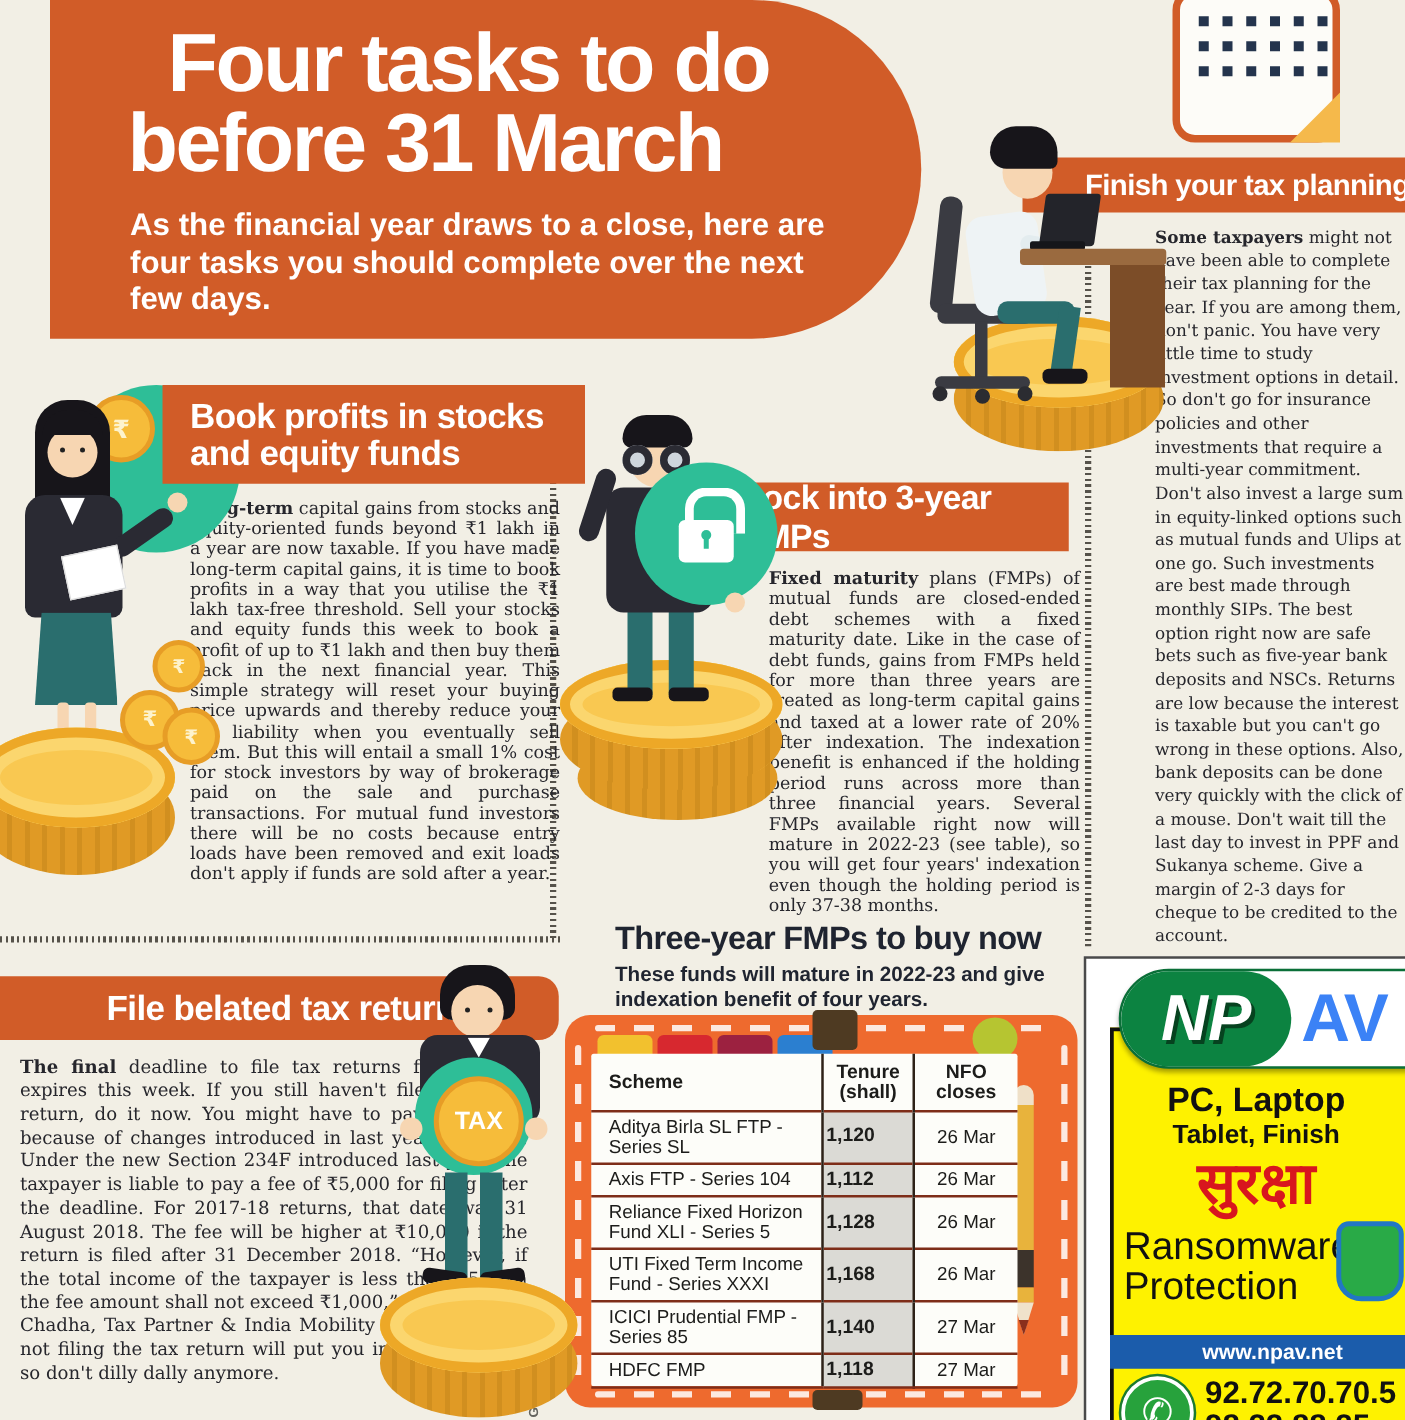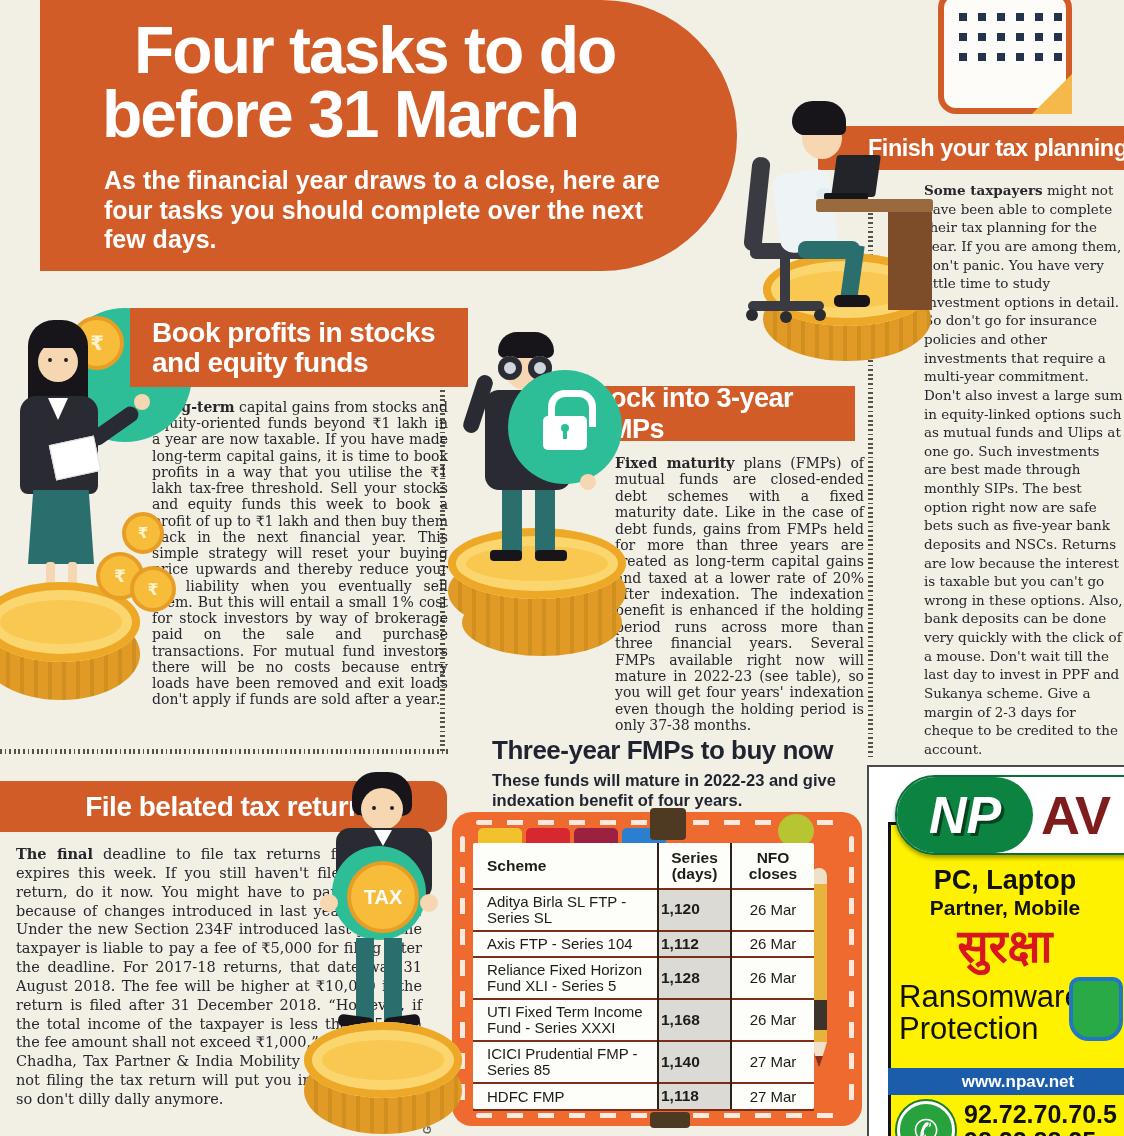--- a/index.html
+++ b/index.html
@@ -101,21 +101,21 @@
   #ad{left:867px;top:765px;width:255px;height:369px;background:#fff;border:2px solid #4a4a4a;
       overflow:hidden;z-index:4;}
   #ad .yellow{position:absolute;left:19px;top:55px;width:400px;height:314px;background:#fef200;
       border:3px solid #111;}
   #ad .logo{position:absolute;left:26px;top:8px;width:300px;height:76px;background:#fff;
       border:2px solid #0a6f38;border-radius:42px;box-shadow:0 3px 4px rgba(0,0,0,.35);
       display:flex;align-items:center;z-index:2;}
   #ad .np{width:136px;height:76px;background:#0c8341;border-radius:40px;color:#fff;font-size:52px;
       font-weight:bold;font-style:italic;display:flex;align-items:center;justify-content:center;
       text-shadow:3px 3px 0 #06421f;}
-  #ad .av{font-size:54px;font-weight:bold;color:#7f1d1d;padding-left:8px;letter-spacing:-1px;}
+  #ad .av{font-size:54px;font-weight:bold;color:#3b82f6;padding-left:8px;letter-spacing:-1px;}
   #ad .l1{margin-top:40px;text-align:center;font-size:27px;font-weight:bold;color:#111;width:228px;}
   #ad .l2{text-align:center;font-size:21px;font-weight:bold;color:#111;width:228px;}
   #ad .hindi{text-align:center;font-size:46px;font-weight:bold;color:#d8161e;line-height:1.15;width:228px;
       font-family:"DejaVu Sans",sans-serif;}
   #ad .r1,#ad .r2{font-size:31px;color:#111;margin-left:8px;line-height:1.05;}
   #ad .r1{margin-top:8px;}
   #ad .shield{position:absolute;right:168px;top:152px;width:46px;height:56px;background:#29aa47;
       border:4px solid #2277c4;border-radius:10px 10px 20px 20px;}
   #ad .urlbar{position:absolute;left:-3px;width:260px;top:243px;height:27px;background:#1b5cab;color:#fff;
       text-align:center;font-size:17px;font-weight:bold;line-height:27px;}
@@ -346,21 +346,21 @@
     <div class="panel">
       <table class="fmp">
         <colgroup>
             <col class="c1">
             <col class="c2">
             <col class="c3">
           </colgroup>
         <thead>
           <tr>
             <th>Scheme</th>
-            <th class="c ten" style="background:transparent;">Series (days)</th>
+            <th class="c ten" style="background:transparent;">Tenure (shall)</th>
             <th class="c">NFO closes</th>
           </tr>
         </thead>
         <tbody>
           <tr>
             <td>Aditya Birla SL FTP - Series SL</td>
             <td class="ten">1,120</td>
             <td class="nfo">26 Mar</td>
           </tr>
           <tr>
@@ -391,21 +391,21 @@
         </tbody>
       </table>
     </div>
   </div>
 
   <div class="abs" id="credit">GETTYIMAGES</div>
 
   <div class="abs" id="ad">
     <div class="yellow">
       <div class="l1">PC, Laptop</div>
-      <div class="l2">Partner, Mobile</div>
+      <div class="l2">Tablet, Finish</div>
       <div class="hindi">सुरक्षा</div>
       <div class="r1">Ransomware</div>
       <div class="r2">Protection</div>
       <div class="shield"></div>
       <div class="urlbar">www.npav.net</div>
       <div class="phones">
         <div class="wa">
             <span>✆</span>
           </div>
         <div class="nums">

